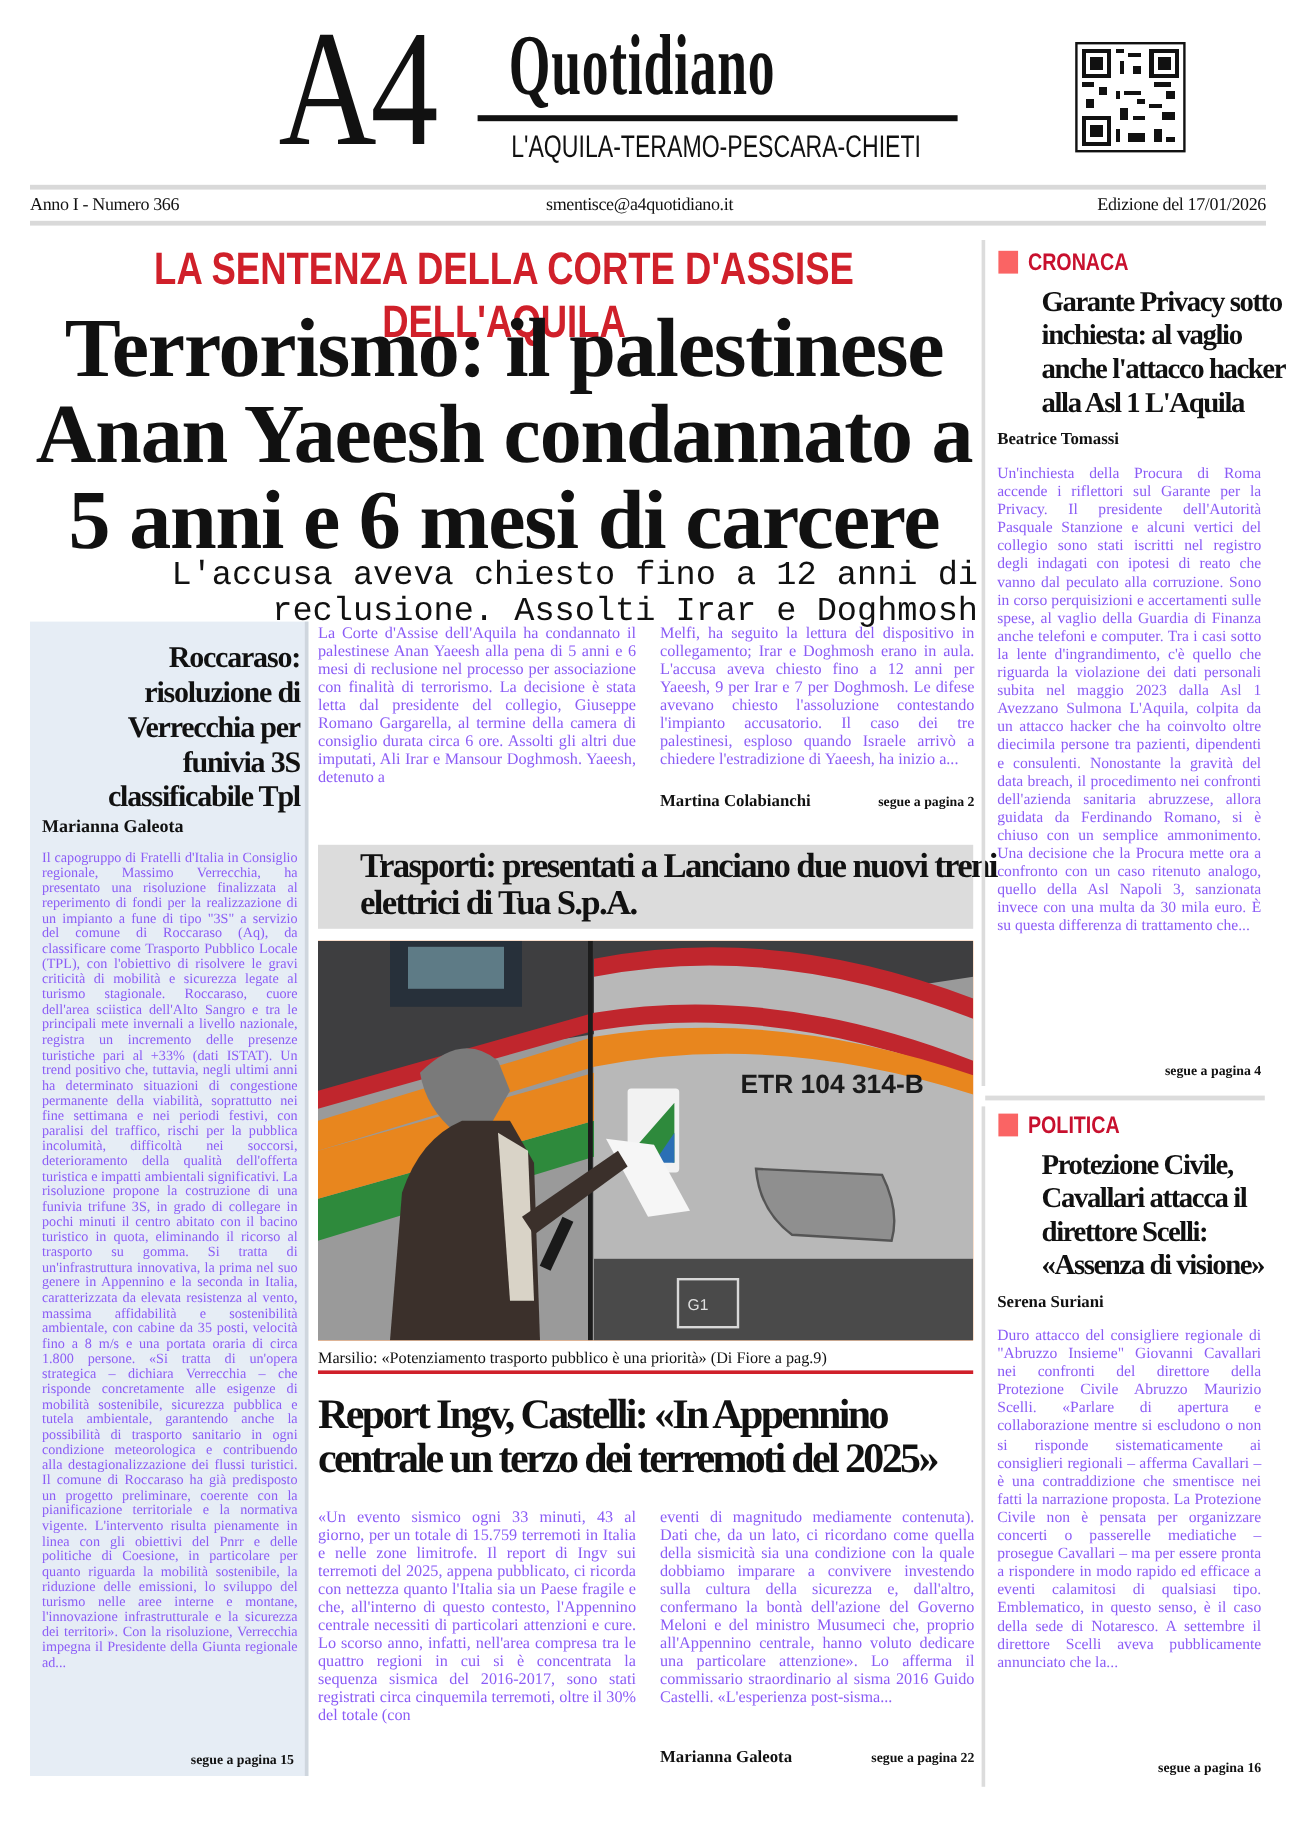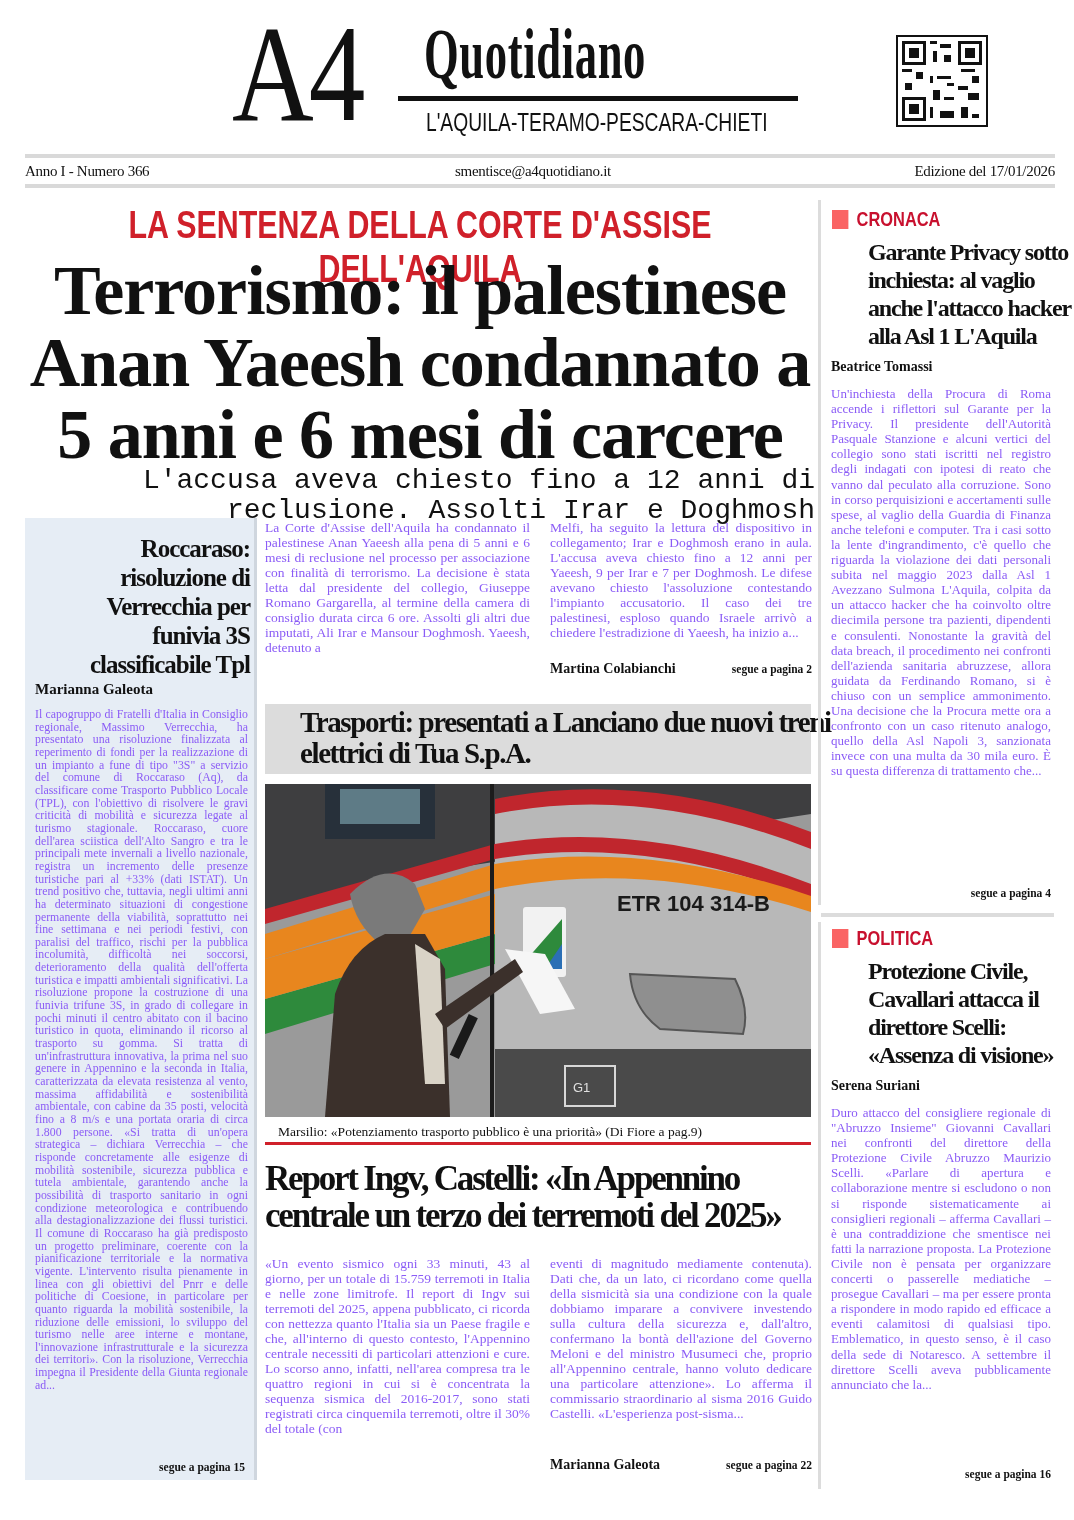--- a/index.html
+++ b/index.html
@@ -38,21 +38,21 @@
   
   .lead-col1 { left:265px; top:520px; width:265px; }
   .lead-col2 { left:550px; top:520px; width:262px; }
   .lead-byline { left:550px; top:660px; font-size:14px; }
   .lead-segue { left:700px; top:662px; width:112px; }
 
   
   .train-box { left:265px; top:704px; width:546px; height:70px; background:#dcdcdc; }
   .train-title { left:270px; top:707px; width:540px; font-family:"Liberation Serif", serif; font-weight:bold; font-size:29px; line-height:31px; letter-spacing:-1.4px;margin-left:30px; }
   .photo { left:265px; top:784px; width:546px; height:333px; overflow:hidden; background:#f97316; }
-  .caption { left:265px; top:1124px; width:546px; font-family:"Liberation Serif", serif; font-size:13.5px; line-height:16px;margin-left:13px; }
+  .caption { left:265px; top:1124px; width:546px; font-family:"Liberation Serif", serif; font-size:13.5px; line-height:16px; }
   .caption-rule { left:265px; top:1142px; width:546px; height:3px; background:#d0202a; }
 
   
   .ingv-title { left:265px; top:1160px; width:560px; font-family:"Liberation Serif", serif; font-weight:bold; font-size:35px; line-height:37px; letter-spacing:-2.2px; }
   .ingv-col1 { left:265px; top:1256px; width:265px; }
   .ingv-col2 { left:550px; top:1256px; width:262px; }
   .ingv-byline { left:550px; top:1456px; font-size:14px; }
   .ingv-segue { left:700px; top:1458px; width:112px; }
 
   

